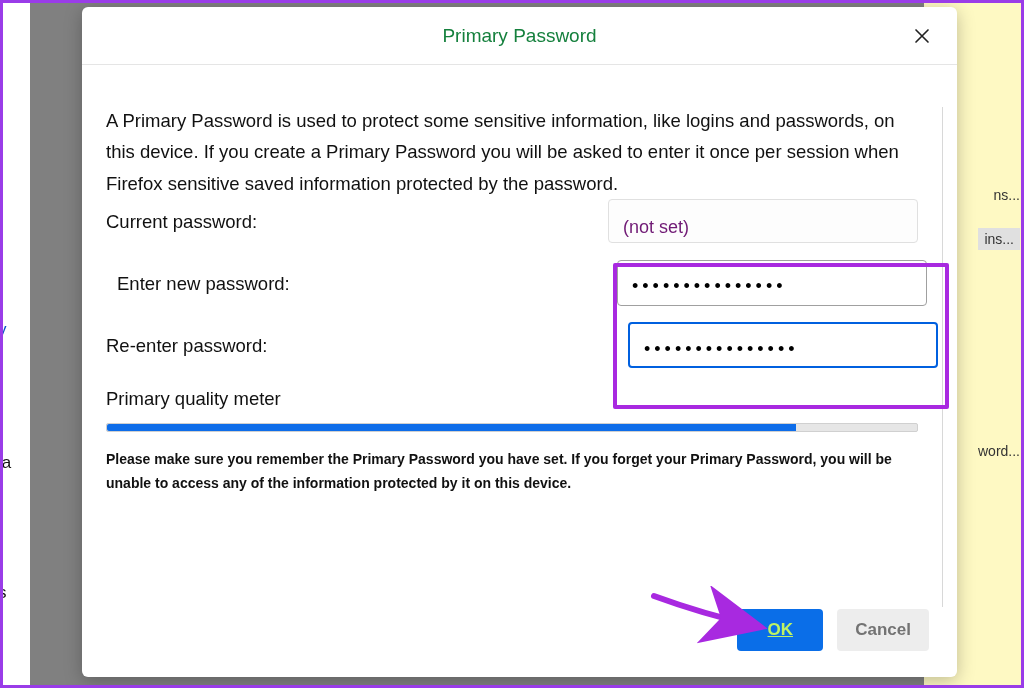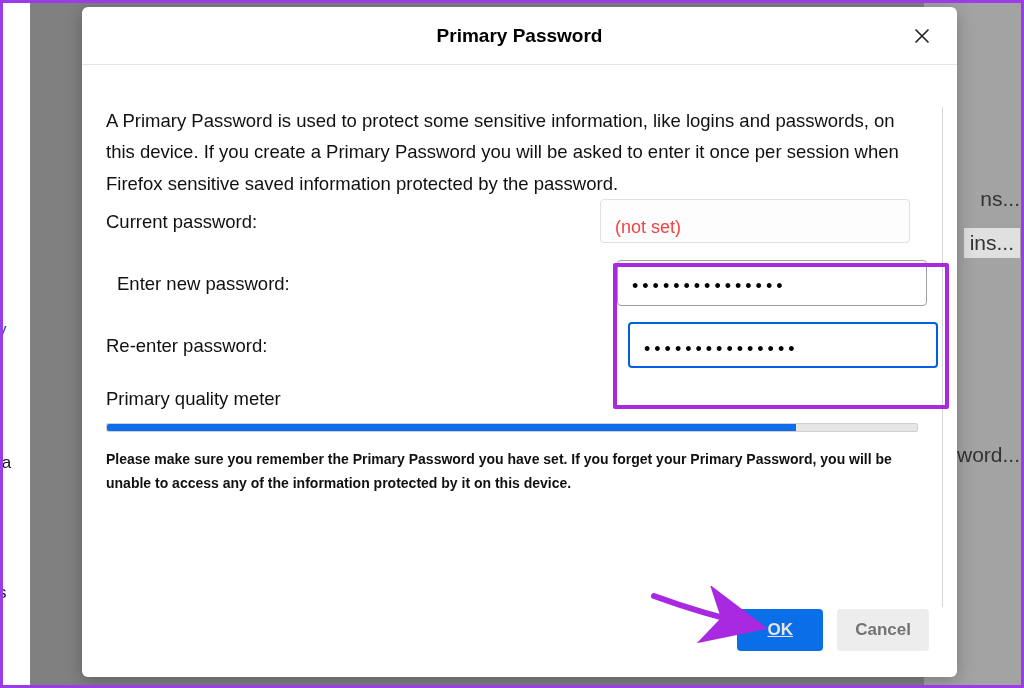--- a/index.html
+++ b/index.html
@@ -17,23 +17,23 @@
       border: 3px solid #9a3ce8;
       pointer-events: none;
       z-index: 100;
     }
     .bg-content {
       position: absolute;
       right: 0;
       top: 0;
       width: 100px;
       height: 688px;
-      background: #a3a3a3;
+      background: #fef9c3;
       color: #333;
-      font-size: 21px;
+      font-size: 14px;
     }
     .bg-item { position: absolute; right: 4px; white-space: nowrap; }
     .bg-left {
       position: absolute; left: 0; top: 0; width: 30px; height: 688px;
       background: #fff; color: #0a4fc7; font-size: 17px;
     }
     .bg-left-item { position: absolute; left: -2px; }
     .bg-highlight { background: #e0e0e0; padding: 3px 6px; }
 
     .dialog {
@@ -51,22 +51,22 @@
     .dialog-header {
       position: relative;
       height: 58px;
       border-bottom: 1px solid #e5e5e5;
       display: flex;
       align-items: center;
       justify-content: center;
     }
     .dialog-title {
       font-size: 19px;
-      font-weight: 700;
-      color: #000000;
+      font-weight: 400;
+      color: #15803d;
     }
     .close-btn {
       position: absolute;
       right: 18px;
       top: 12px;
       width: 34px;
       height: 34px;
       display: flex;
       align-items: center;
       justify-content: center;
@@ -104,21 +104,21 @@
     }
     .form-row .field {
       flex: 1;
     }
     .current-field {
       width: 310px;
       height: 44px;
       border: 1px solid #e0e0e0;
       border-radius: 4px;
       padding: 12px 14px;
-      color: #ef4444;
+      color: #701a75;
       font-size: 18px;
       background: #fdfdfd;
       margin-left: -6px;
     }
     .pw-input {
       width: 310px;
       height: 46px;
       border: 1px solid #a0a0a0;
       border-radius: 4px;
       padding: 10px 14px;
@@ -174,21 +174,21 @@
     .btn {
       min-width: 86px;
       height: 42px;
       font-size: 17px;
       font-weight: 600;
       border-radius: 4px;
       border: none;
       cursor: pointer;
       padding: 0 18px;
     }
-    .btn-primary { background: #0a6ee8; color: #e5e5e5; text-decoration: underline; }
+    .btn-primary { background: #0a6ee8; color: #bef264; text-decoration: underline; }
     .btn-secondary { background: #ededed; color: #737373; }
 
     .annotation-arrow {
       position: absolute;
       left: 648px;
       top: 586px;
       pointer-events: none;
       z-index: 60;
     }
   </style>
@@ -213,21 +213,21 @@
       <svg viewBox="0 0 24 24">
           <path d="M4 4 L20 20 M20 4 L4 20" stroke="#222" stroke-width="2.2" fill="none" stroke-linecap="round"></path>
         </svg>
     </div>
   </div>
 
   <div class="dialog-body">
     <div class="body-scroll-line"></div>
     <div class="intro">A Primary Password is used to protect some sensitive information, like logins and passwords, on this device. If you create a Primary Password you will be asked to enter it once per session when Firefox sensitive saved information protected by the password.</div>
 
-    <div class="form-row" style="margin-top:-4px;">
+    <div class="form-row" style="margin-top:-4px;gap:8px;">
       <div class="label">Current password:</div>
       <div class="field">
         <div class="current-field">(not set)</div>
       </div>
     </div>
 
     <div class="form-row" style="margin-top:10px;margin-left:11px;">
       <div class="label">Enter new password:</div>
       <div class="field">
         <div class="pw-input">•••••••••••••••</div>

